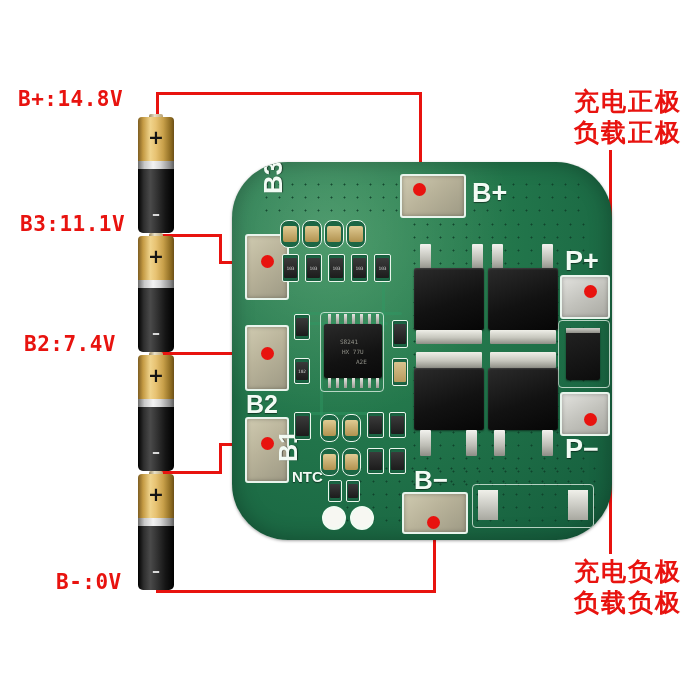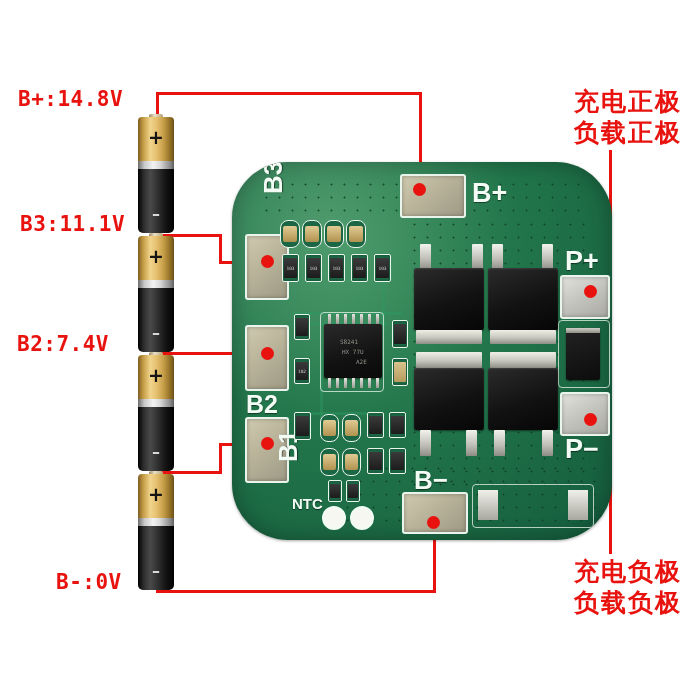--- a/index.html
+++ b/index.html
@@ -292,21 +292,21 @@
     <div class="cap2" style="left:110px;top:286px;width:17px;height:26px;">
         <div class="ch"></div>
       </div>
     <div class="smd dark" style="left:135px;top:286px;width:15px;height:24px;">
         <div class="ch"></div>
       </div>
     <div class="smd dark" style="left:157px;top:286px;width:15px;height:24px;">
         <div class="ch"></div>
       </div>
 
-    <div class="silk" style="left:60px;top:333px;font-size:15px;">NTC</div>
+    <div class="silk" style="left:60px;top:306px;font-size:15px;">NTC</div>
     <div class="smd dark" style="left:96px;top:318px;width:12px;height:20px;">
         <div class="ch"></div>
       </div>
     <div class="smd dark" style="left:114px;top:318px;width:12px;height:20px;">
         <div class="ch"></div>
       </div>
     <div class="ntchole" style="left:90px;top:344px;width:20px;height:20px;"></div>
     <div class="ntchole" style="left:118px;top:344px;width:20px;height:20px;"></div>
 
     <div class="leg" style="left:188px;top:82px;width:11px;height:26px;"></div>
@@ -337,21 +337,21 @@
   <div class="dot" style="left:413px;top:183px;"></div>
   <div class="dot" style="left:261px;top:255px;"></div>
   <div class="dot" style="left:261px;top:347px;"></div>
   <div class="dot" style="left:261px;top:437px;"></div>
   <div class="dot" style="left:427px;top:516px;"></div>
   <div class="dot" style="left:584px;top:285px;"></div>
   <div class="dot" style="left:584px;top:413px;"></div>
 
   <div class="lbl lbl-v" style="left:18px;top:87px;">B+:14.8V</div>
   <div class="lbl lbl-v" style="left:20px;top:212px;">B3:11.1V</div>
-  <div class="lbl lbl-v" style="left:17px;top:332px;">B2:7.4V</div>
+  <div class="lbl lbl-v" style="left:24px;top:332px;">B2:7.4V</div>
   <div class="lbl lbl-v" style="left:56px;top:570px;">B-:0V</div>
 
   <div class="cn" style="left:562px;top:556px;width:132px;">
     <div>充电负极</div>
     <div>负载负极</div>
   </div>
 
   <div class="cn" style="left:562px;top:86px;width:132px;">
     <div>充电正极</div>
     <div>负载正极</div>

